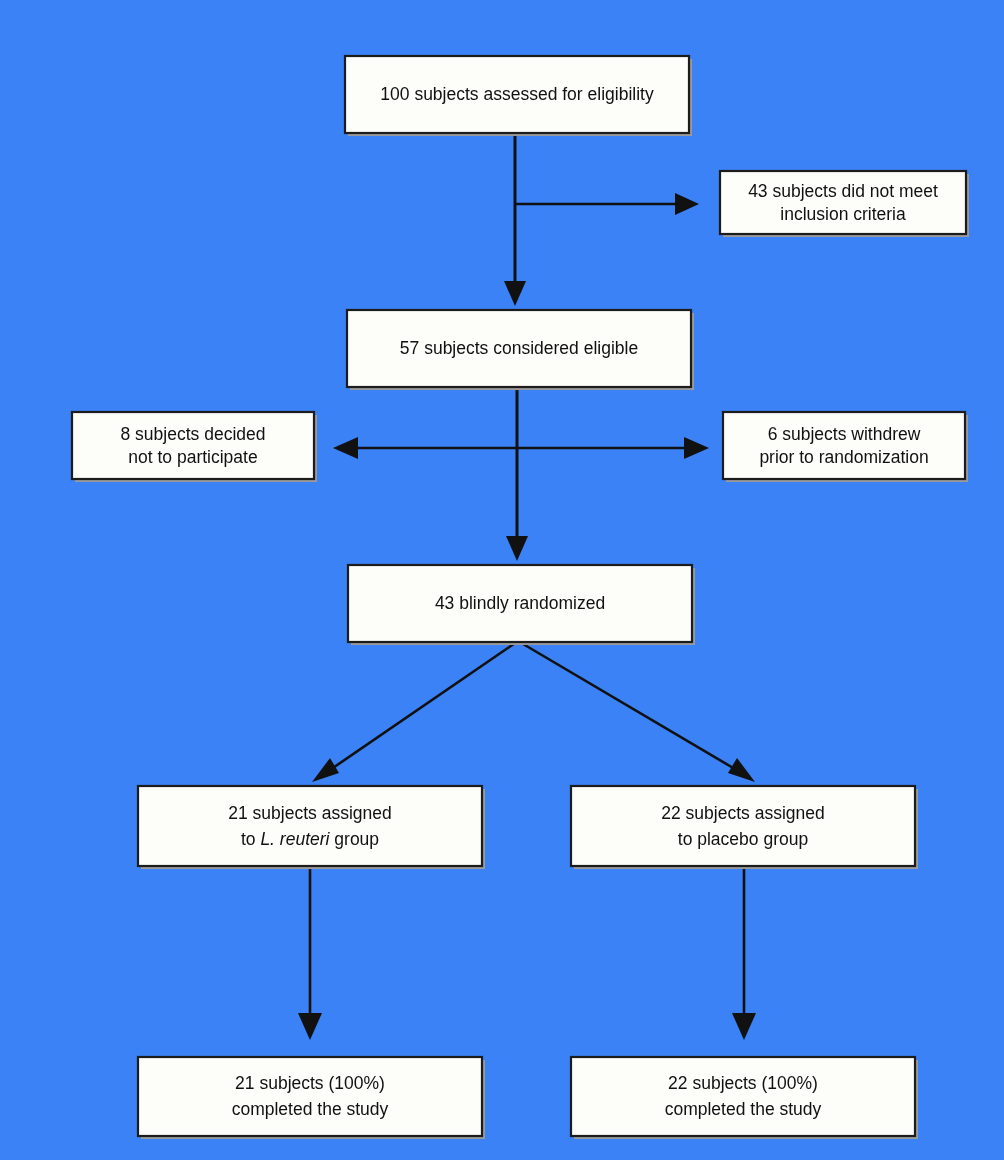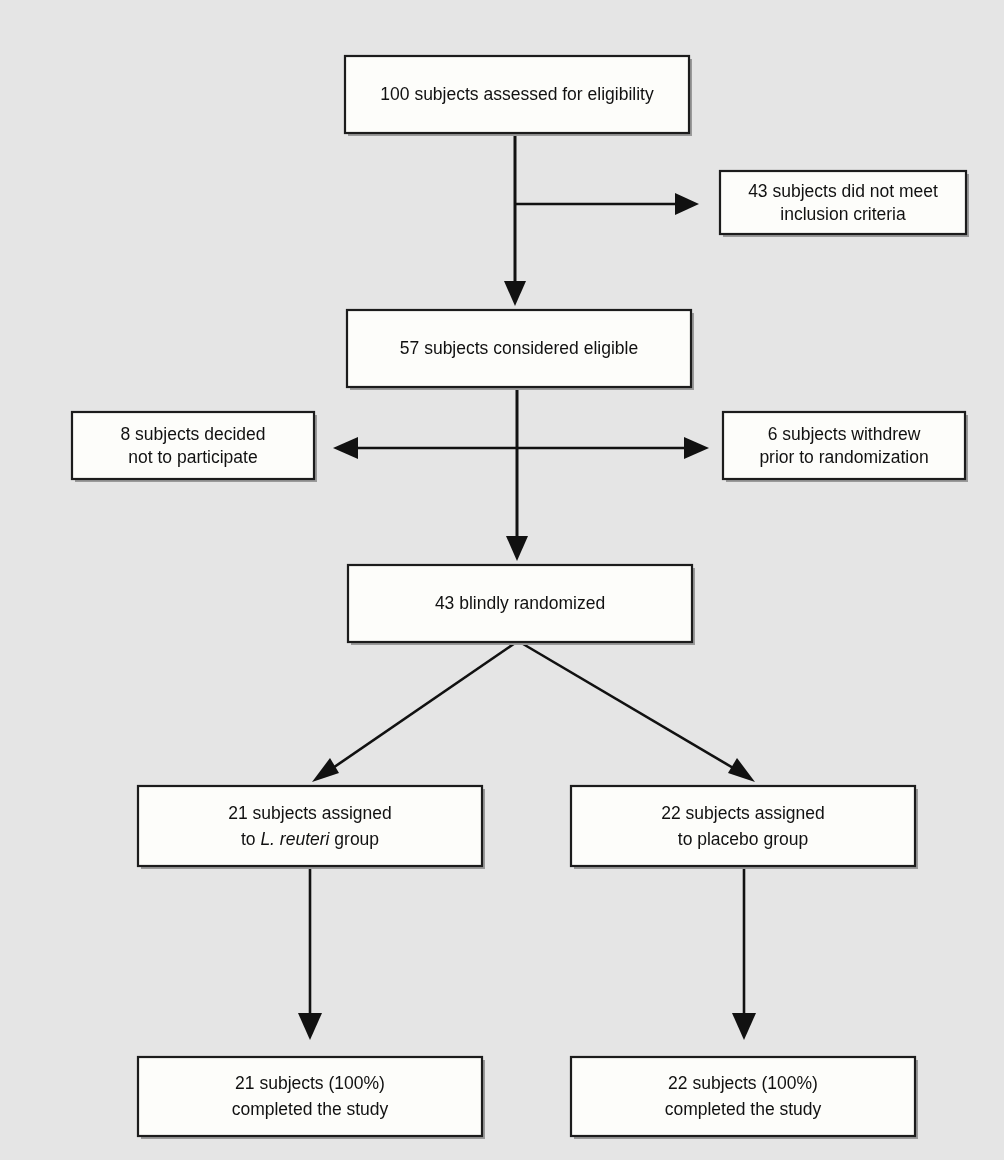--- a/index.html
+++ b/index.html
@@ -10,21 +10,21 @@
   body {
     width: 1004px;
     height: 1160px;
     font-family: "Liberation Sans", sans-serif;
     overflow: hidden;
   }
   #flow-root {
     position: relative;
     width: 1004px;
     height: 1160px;
-    background: #e5e5e5;
+    background: #3b82f6;
   }
   svg.flow-svg {
     position: absolute;
     top: 0;
     left: 0;
     width: 1004px;
     height: 1160px;
     display: block;
   }
   .node-box {

